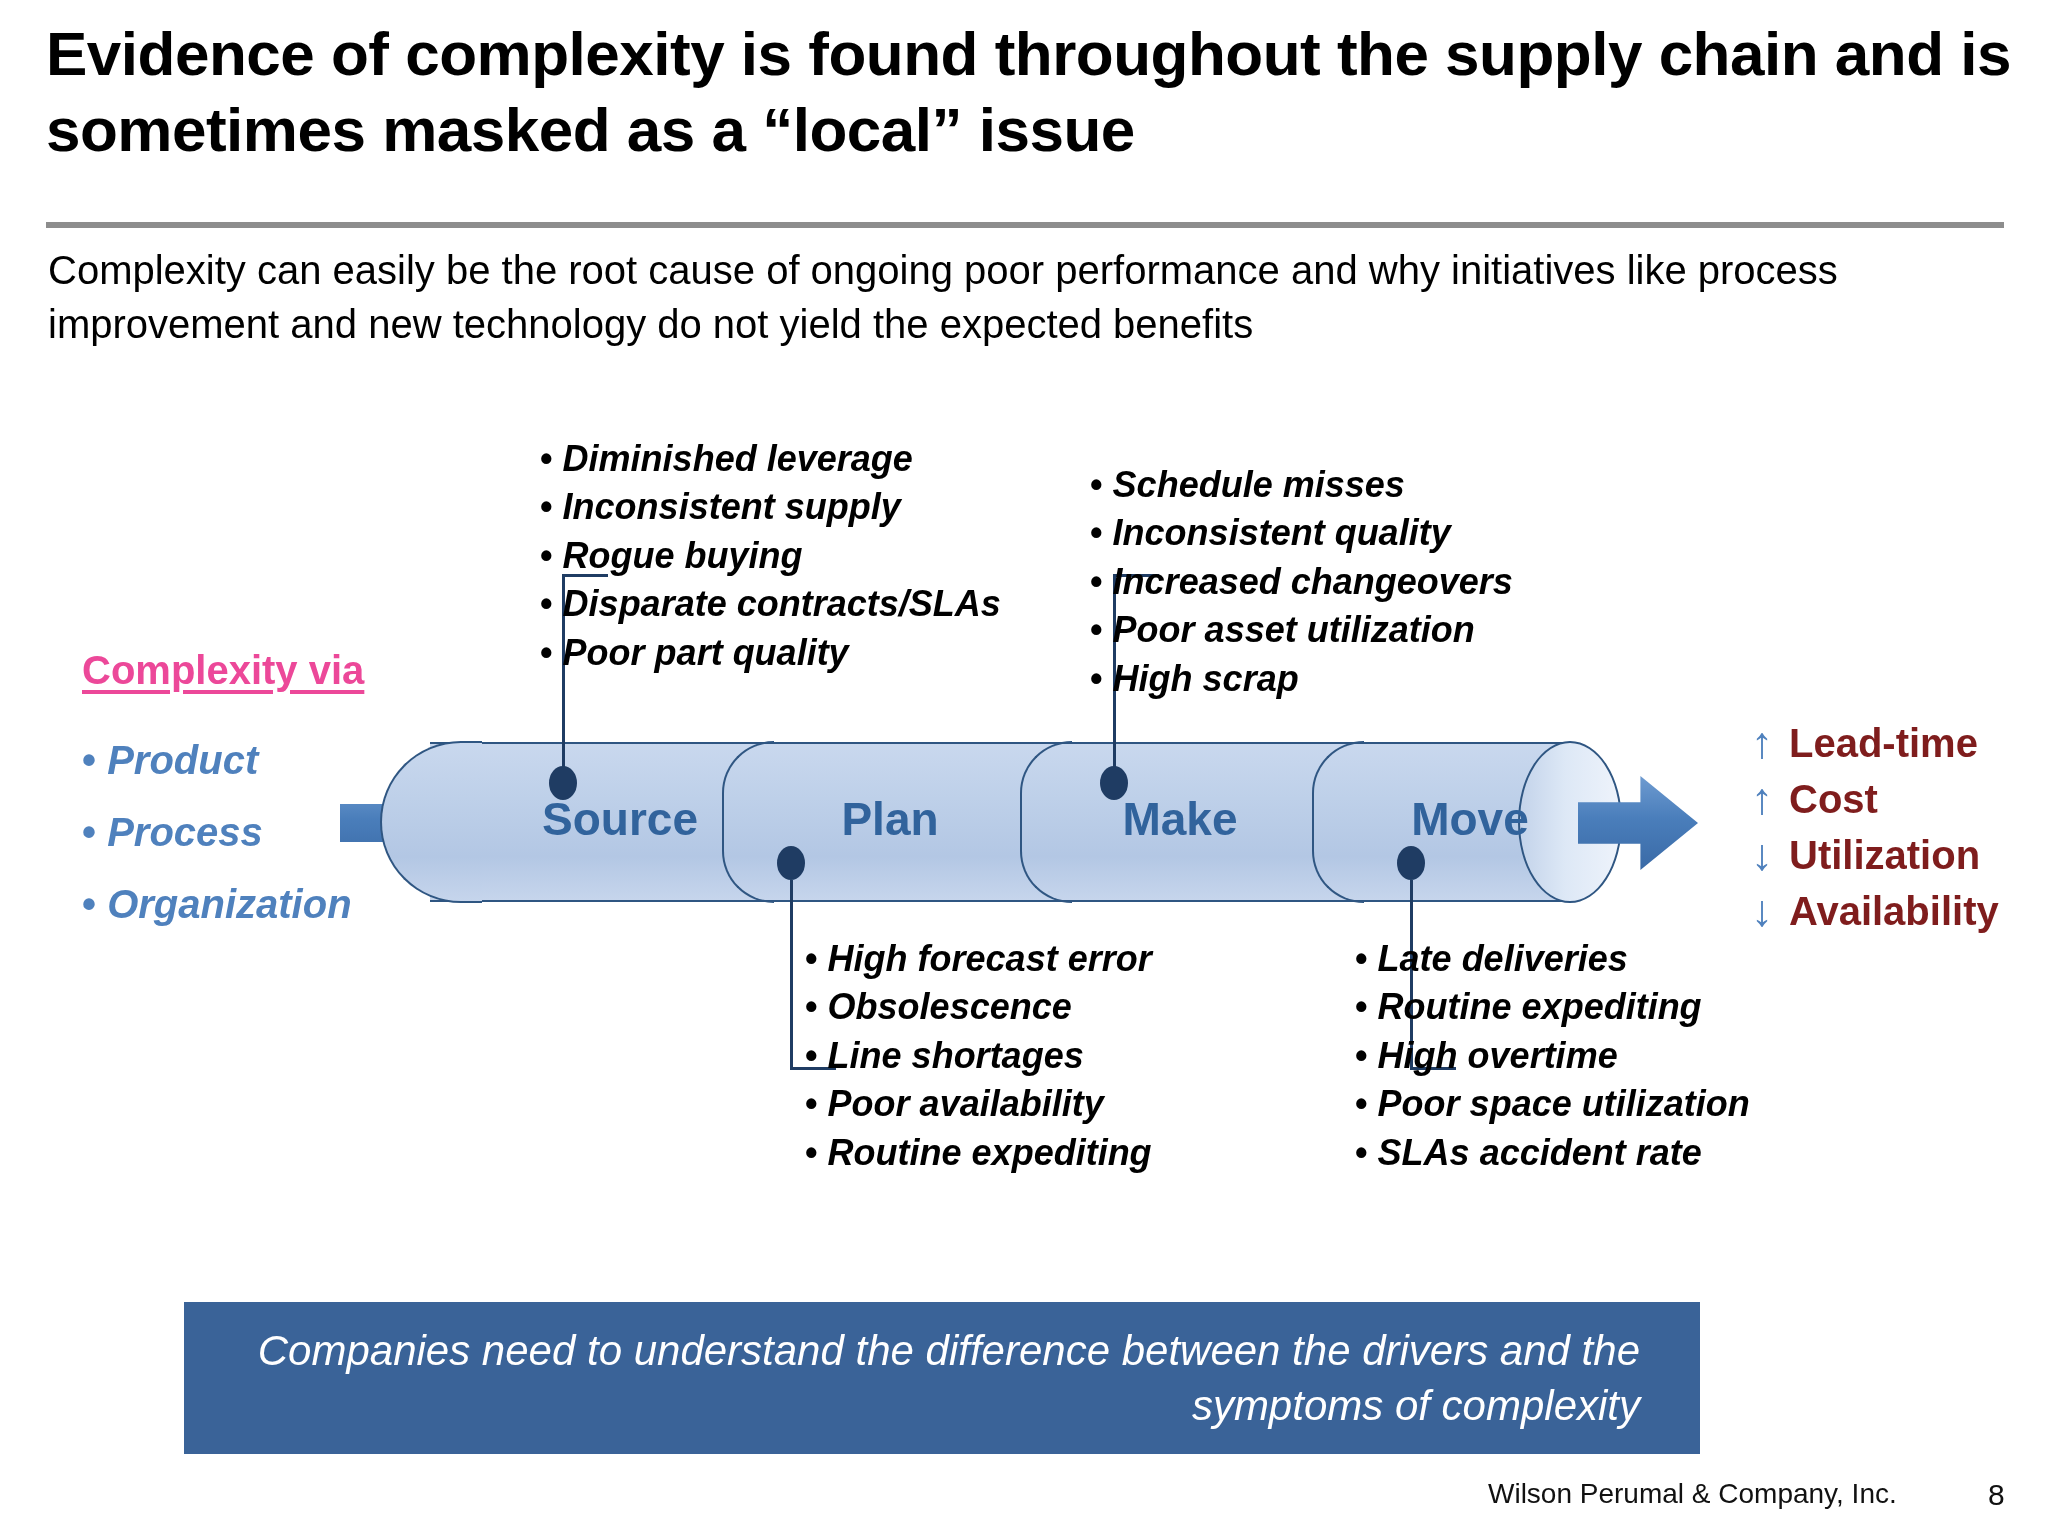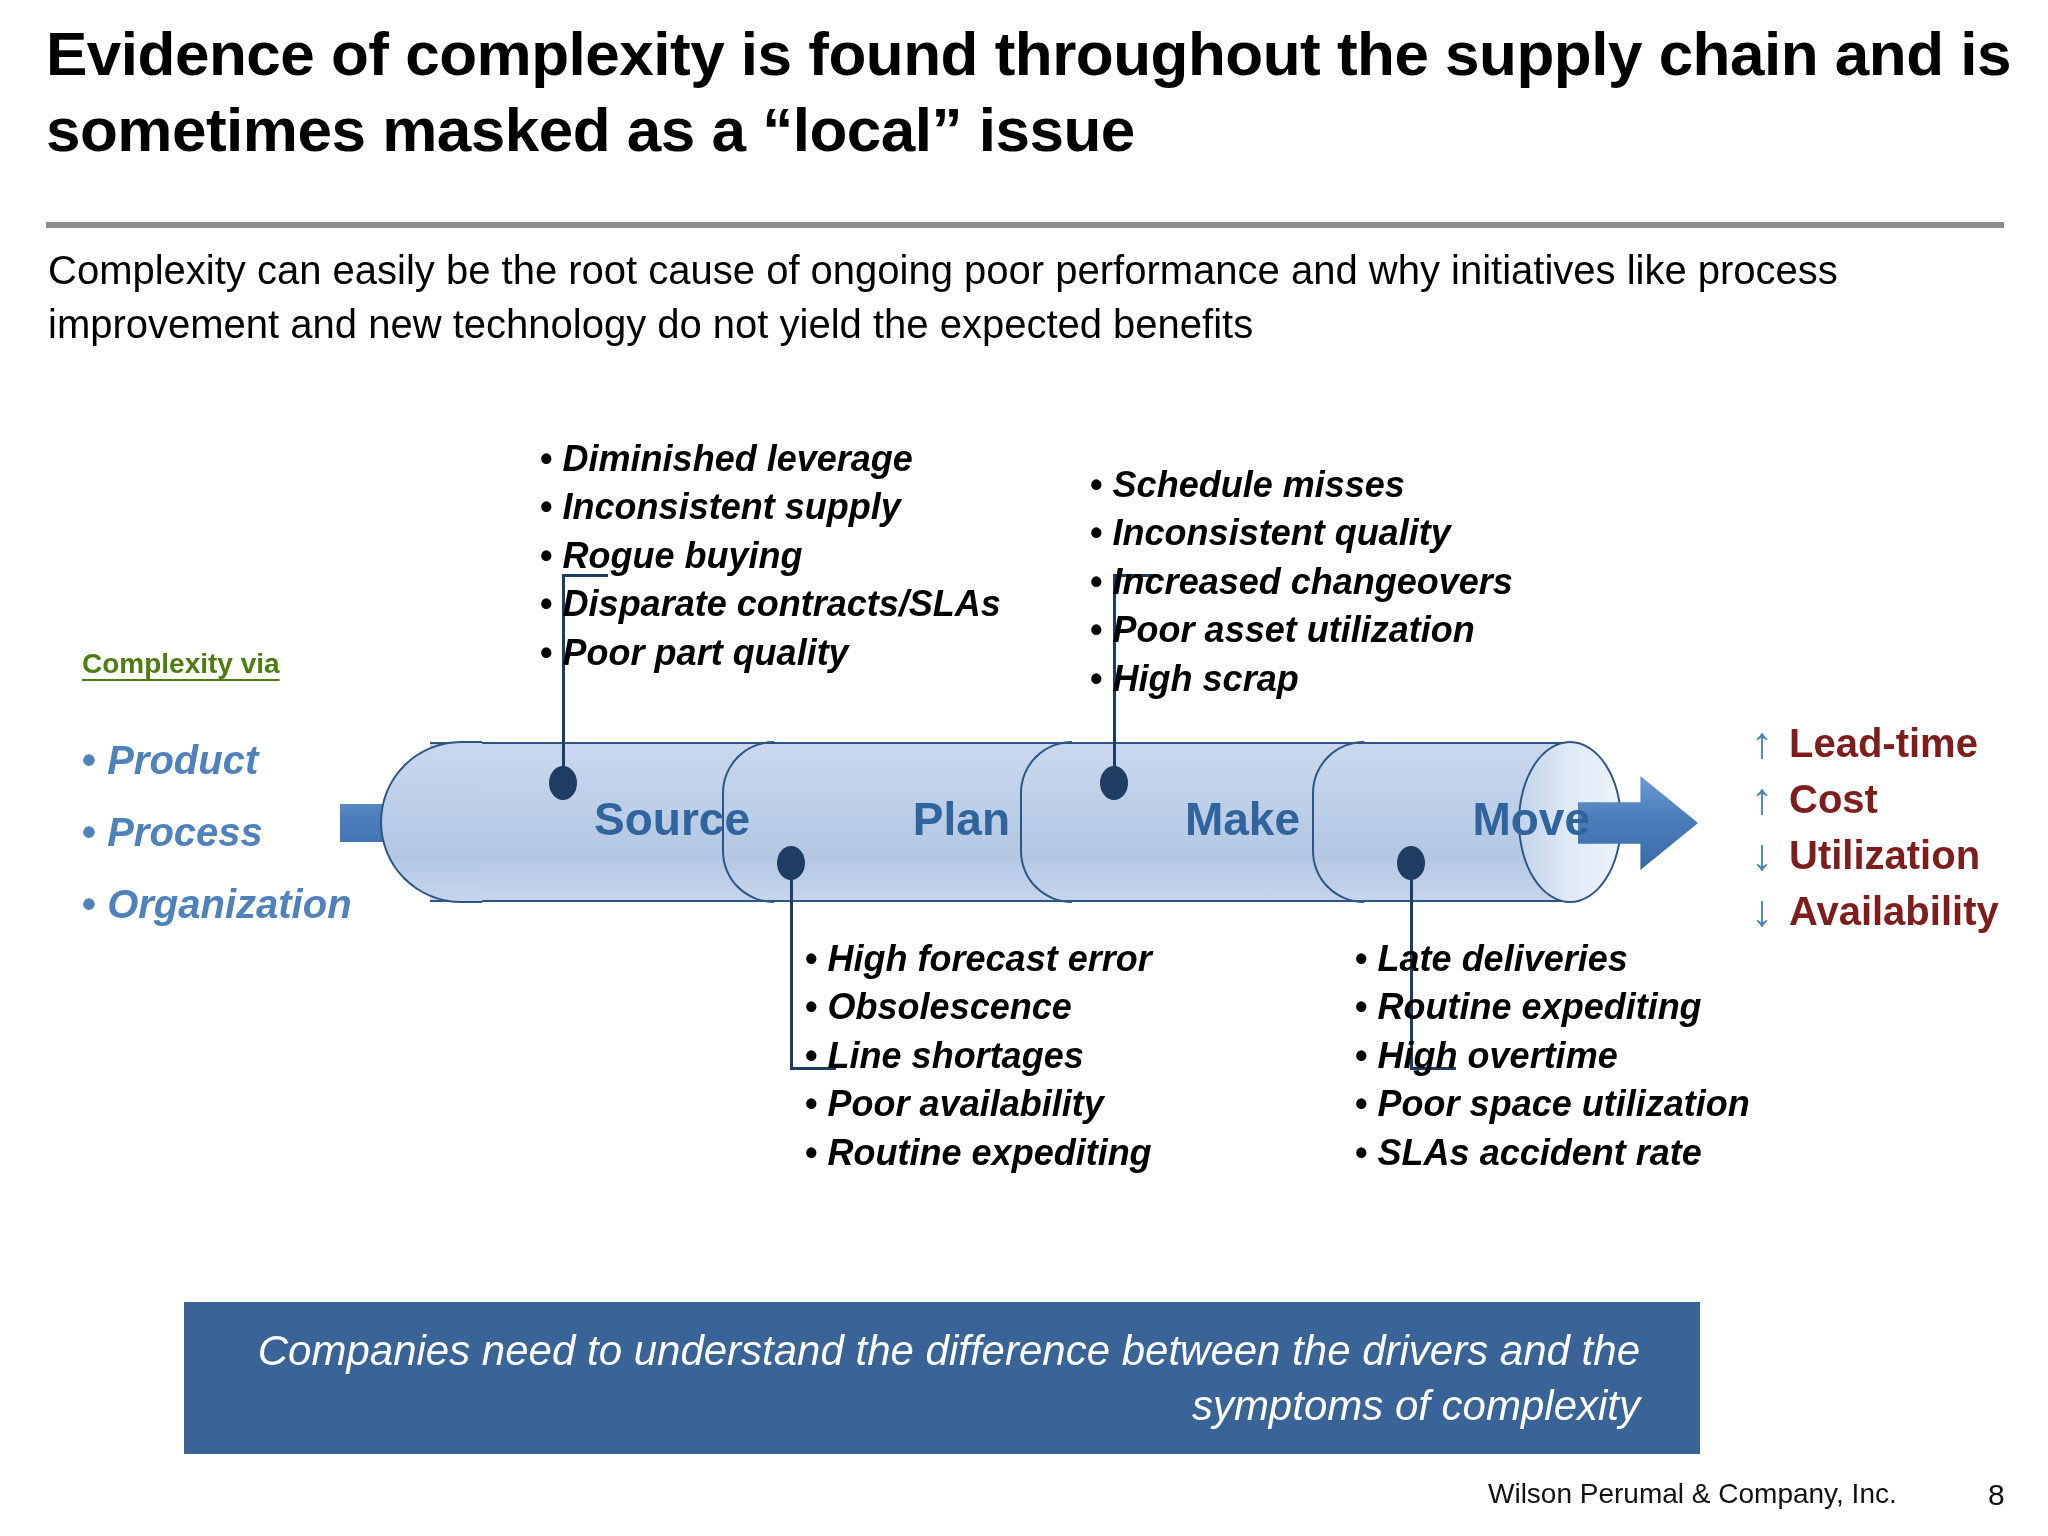--- a/index.html
+++ b/index.html
@@ -21,21 +21,21 @@
     background:#8d8d8d;
   }
   #subtitle{
     position:absolute;left:48px;top:244px;width:1960px;
     font-size:40px;line-height:1.34;color:#000;font-weight:normal;
   }
 
   
   #complexity-head{
     position:absolute;left:82px;top:648px;
-    font-size:28px;font-weight:bold;color:#4d7c0f;
+    font-size:40px;font-weight:bold;color:#ec4899;
     text-decoration:underline;text-underline-offset:6px;
   }
   .cx-item{
     position:absolute;left:82px;
     font-size:40px;font-weight:bold;font-style:italic;color:#4f81bd;
     white-space:nowrap;
   }
   .cx-item .dot{font-style:normal;font-weight:bold;}
   #cx-0{top:738px;}
   #cx-1{top:810px;}
@@ -63,21 +63,21 @@
     box-sizing:border-box;
   }
   .seg-div{
     position:absolute;top:-1px;width:52px;height:162px;
     border:2px solid #2f5682;border-right:none;
     border-radius:100px 0 0 100px;
     box-sizing:border-box;background:transparent;
   }
   .seg-label{
     position:absolute;top:44px;height:66px;line-height:66px;
-    font-size:46px;font-weight:bold;color:#31639c;text-align:right;
+    font-size:46px;font-weight:bold;color:#31639c;text-align:center;
     white-space:nowrap;
   }
   
   .arrow-in{
     position:absolute;left:0px;top:38px;width:110px;height:86px;
     background:linear-gradient(to bottom,#6e9bd0 0%,#4a7ebb 45%,#3a6aa6 100%);
     clip-path:polygon(0% 28%,52% 28%,52% 0%,100% 50%,52% 100%,52% 72%,0% 72%);
     filter:drop-shadow(1px 2px 1px rgba(40,70,110,.55));
   }
   .arrow-out{

